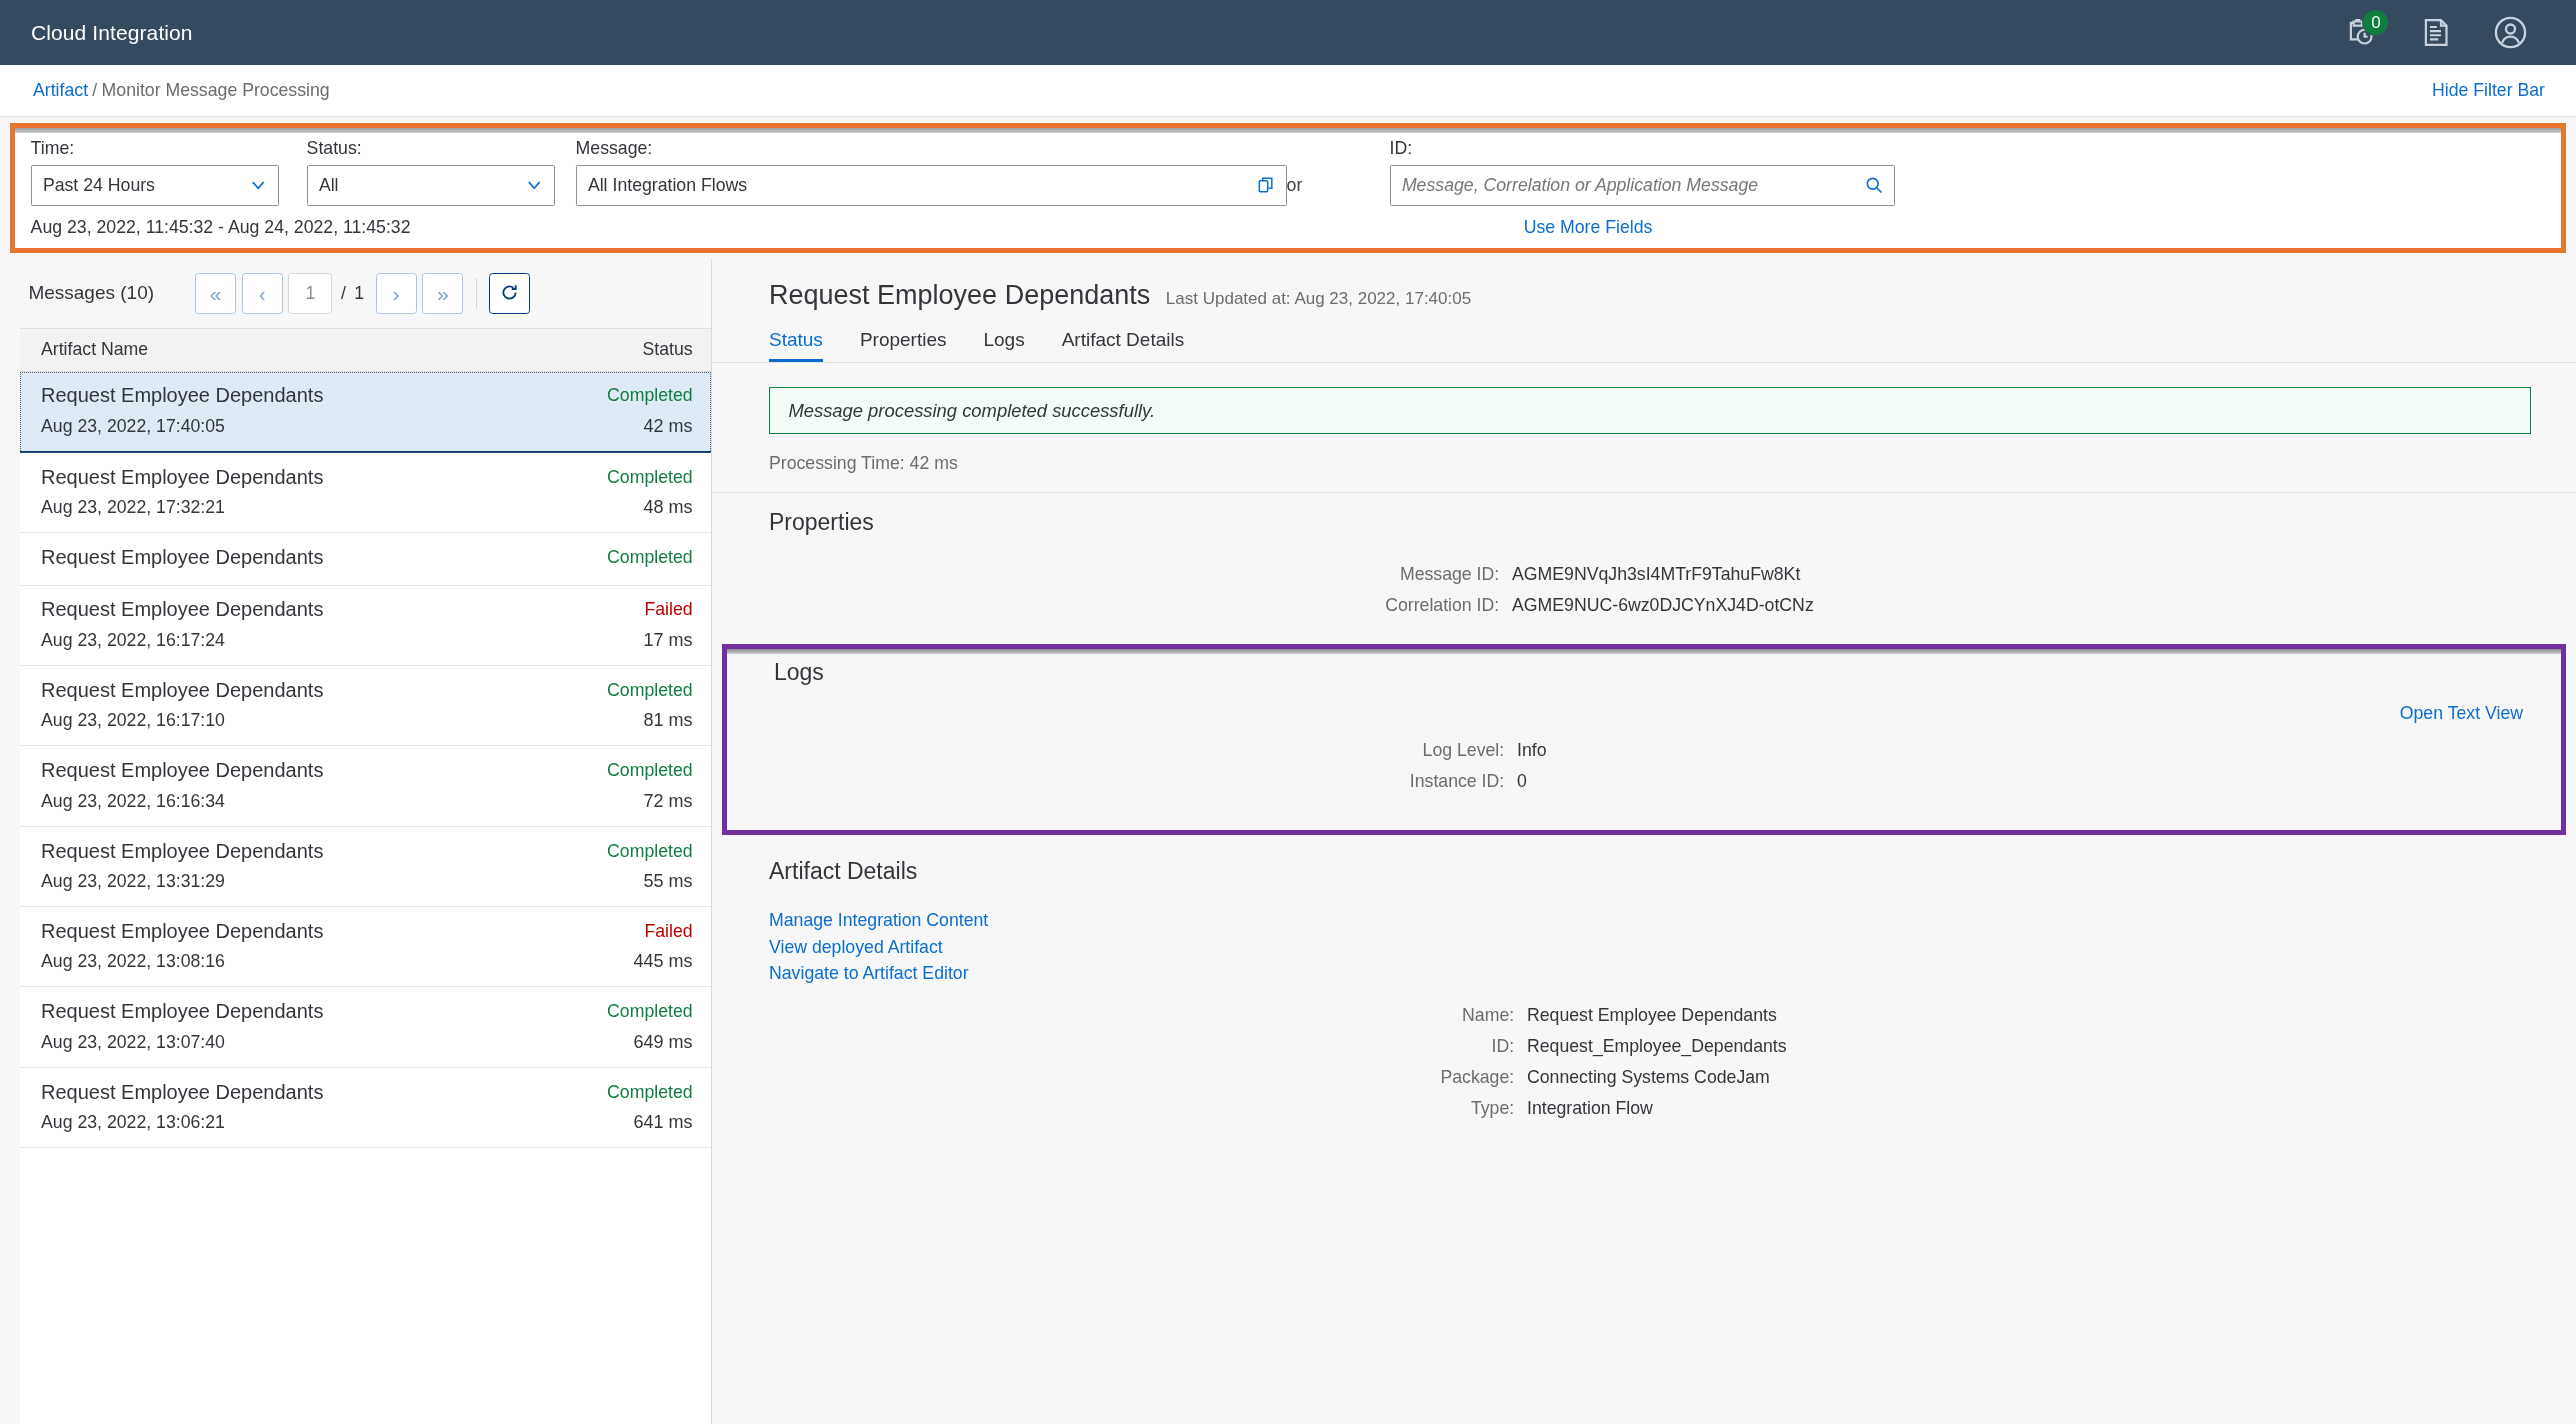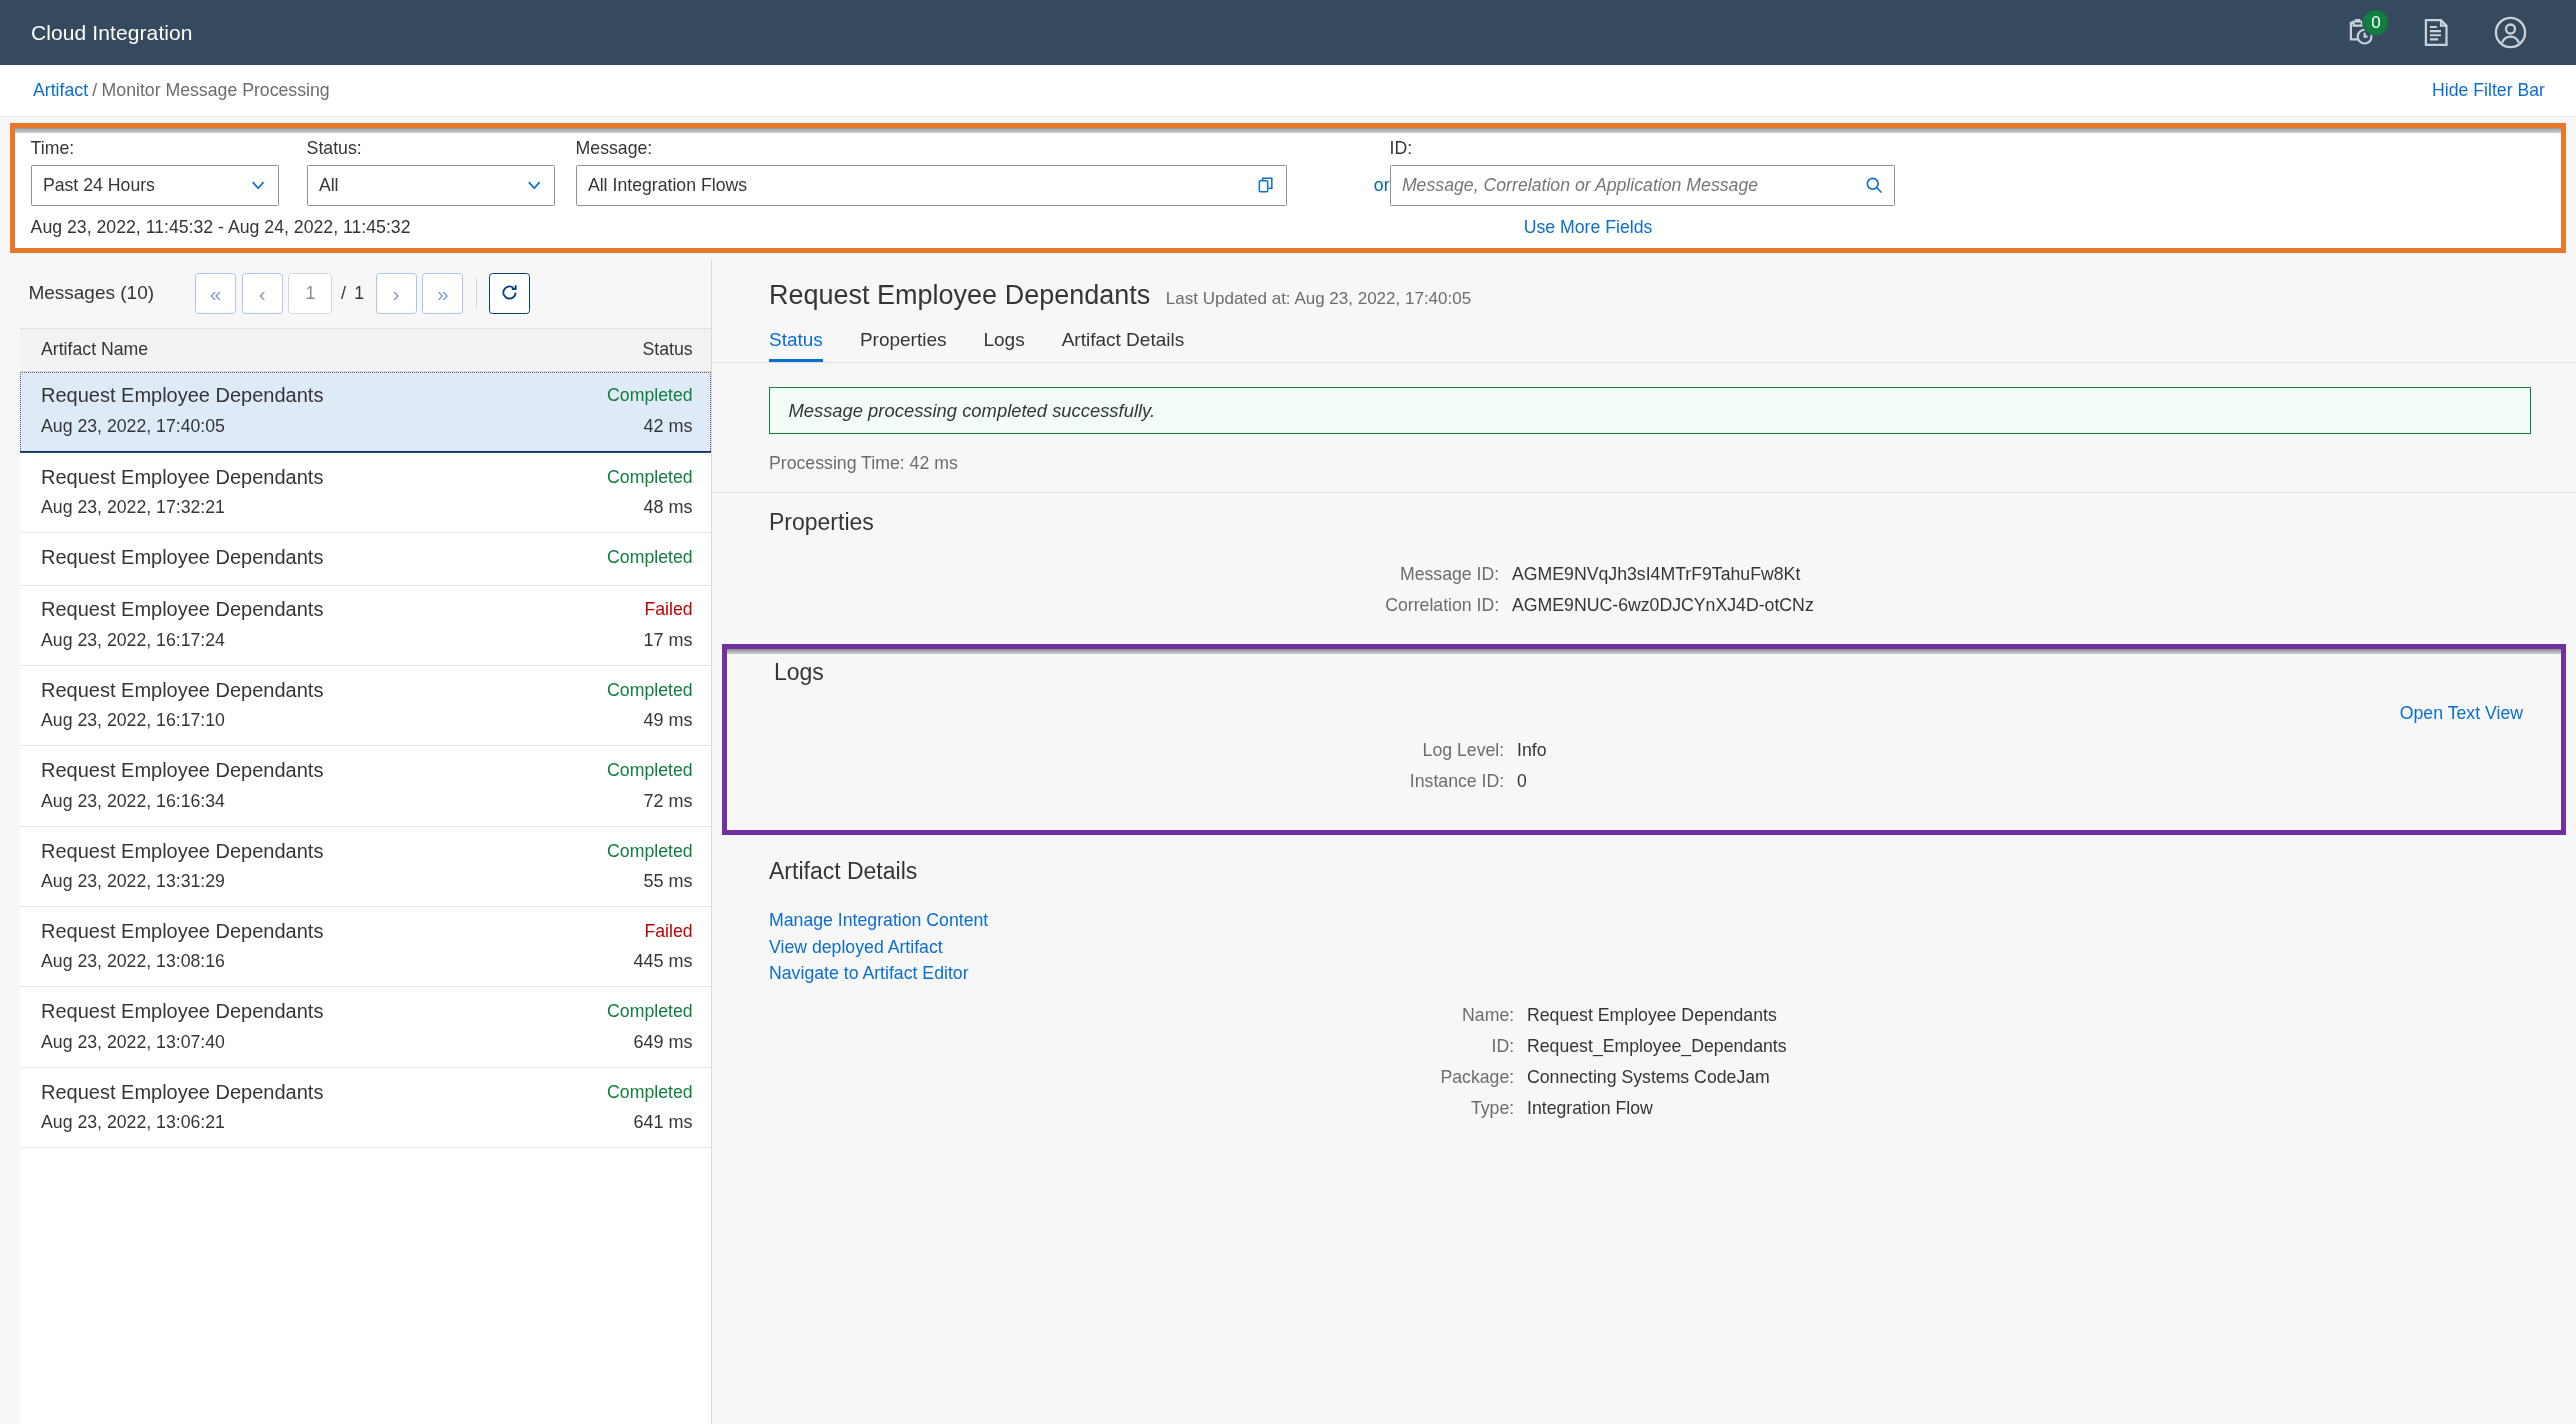--- a/index.html
+++ b/index.html
@@ -107,23 +107,23 @@
   .ctrl .val { flex: 1; overflow: hidden; white-space: nowrap; text-overflow: ellipsis; }
   .ctrl .ph { flex: 1; color: #74777a; font-style: italic; }
   .ctrl .glyph { color: #0a6ed1; display:flex; align-items:center; }
   .f-time  { width: 248px; }
   .f-status{ width: 248px; }
   .f-artifact { width: 711px; }
   .f-id { width: 505px; }
   .gap-a { width: 28px; }
   .gap-b { width: 21px; }
   .or-text {
-    font-size: 17.7px; color: #0369a1;
+    font-size: 17.7px; color: #404040;
     align-self: flex-end; padding-bottom: 10px;
-    width: 103px; text-align: right;
+    width: 103px; text-align: left;
   }
   .filter-sub {
     display: flex; align-items: center;
     padding: 2.8px 15.6px 10px 15.6px;
   }
   .range-text { font-size: 17.7px; color: #32363a; }
   .sub-spacer { flex: 1; }
   .more-fields { color:#0a6ed1; font-size: 17.7px; cursor: pointer; margin-right: 893px; }
 
   
@@ -483,21 +483,21 @@
               <span class="m-dur">17 ms</span>
             </div>
           </div>
           <div class="mrow">
             <div class="r1">
               <span class="m-name">Request Employee Dependants</span>
               <span class="m-status completed">Completed</span>
             </div>
             <div class="r2">
               <span class="m-date">Aug 23, 2022, 16:17:10</span>
-              <span class="m-dur">49 ms</span>
+              <span class="m-dur">81 ms</span>
             </div>
           </div>
           <div class="mrow">
             <div class="r1">
               <span class="m-name">Request Employee Dependants</span>
               <span class="m-status completed">Completed</span>
             </div>
             <div class="r2">
               <span class="m-date">Aug 23, 2022, 16:16:34</span>
               <span class="m-dur">72 ms</span>

